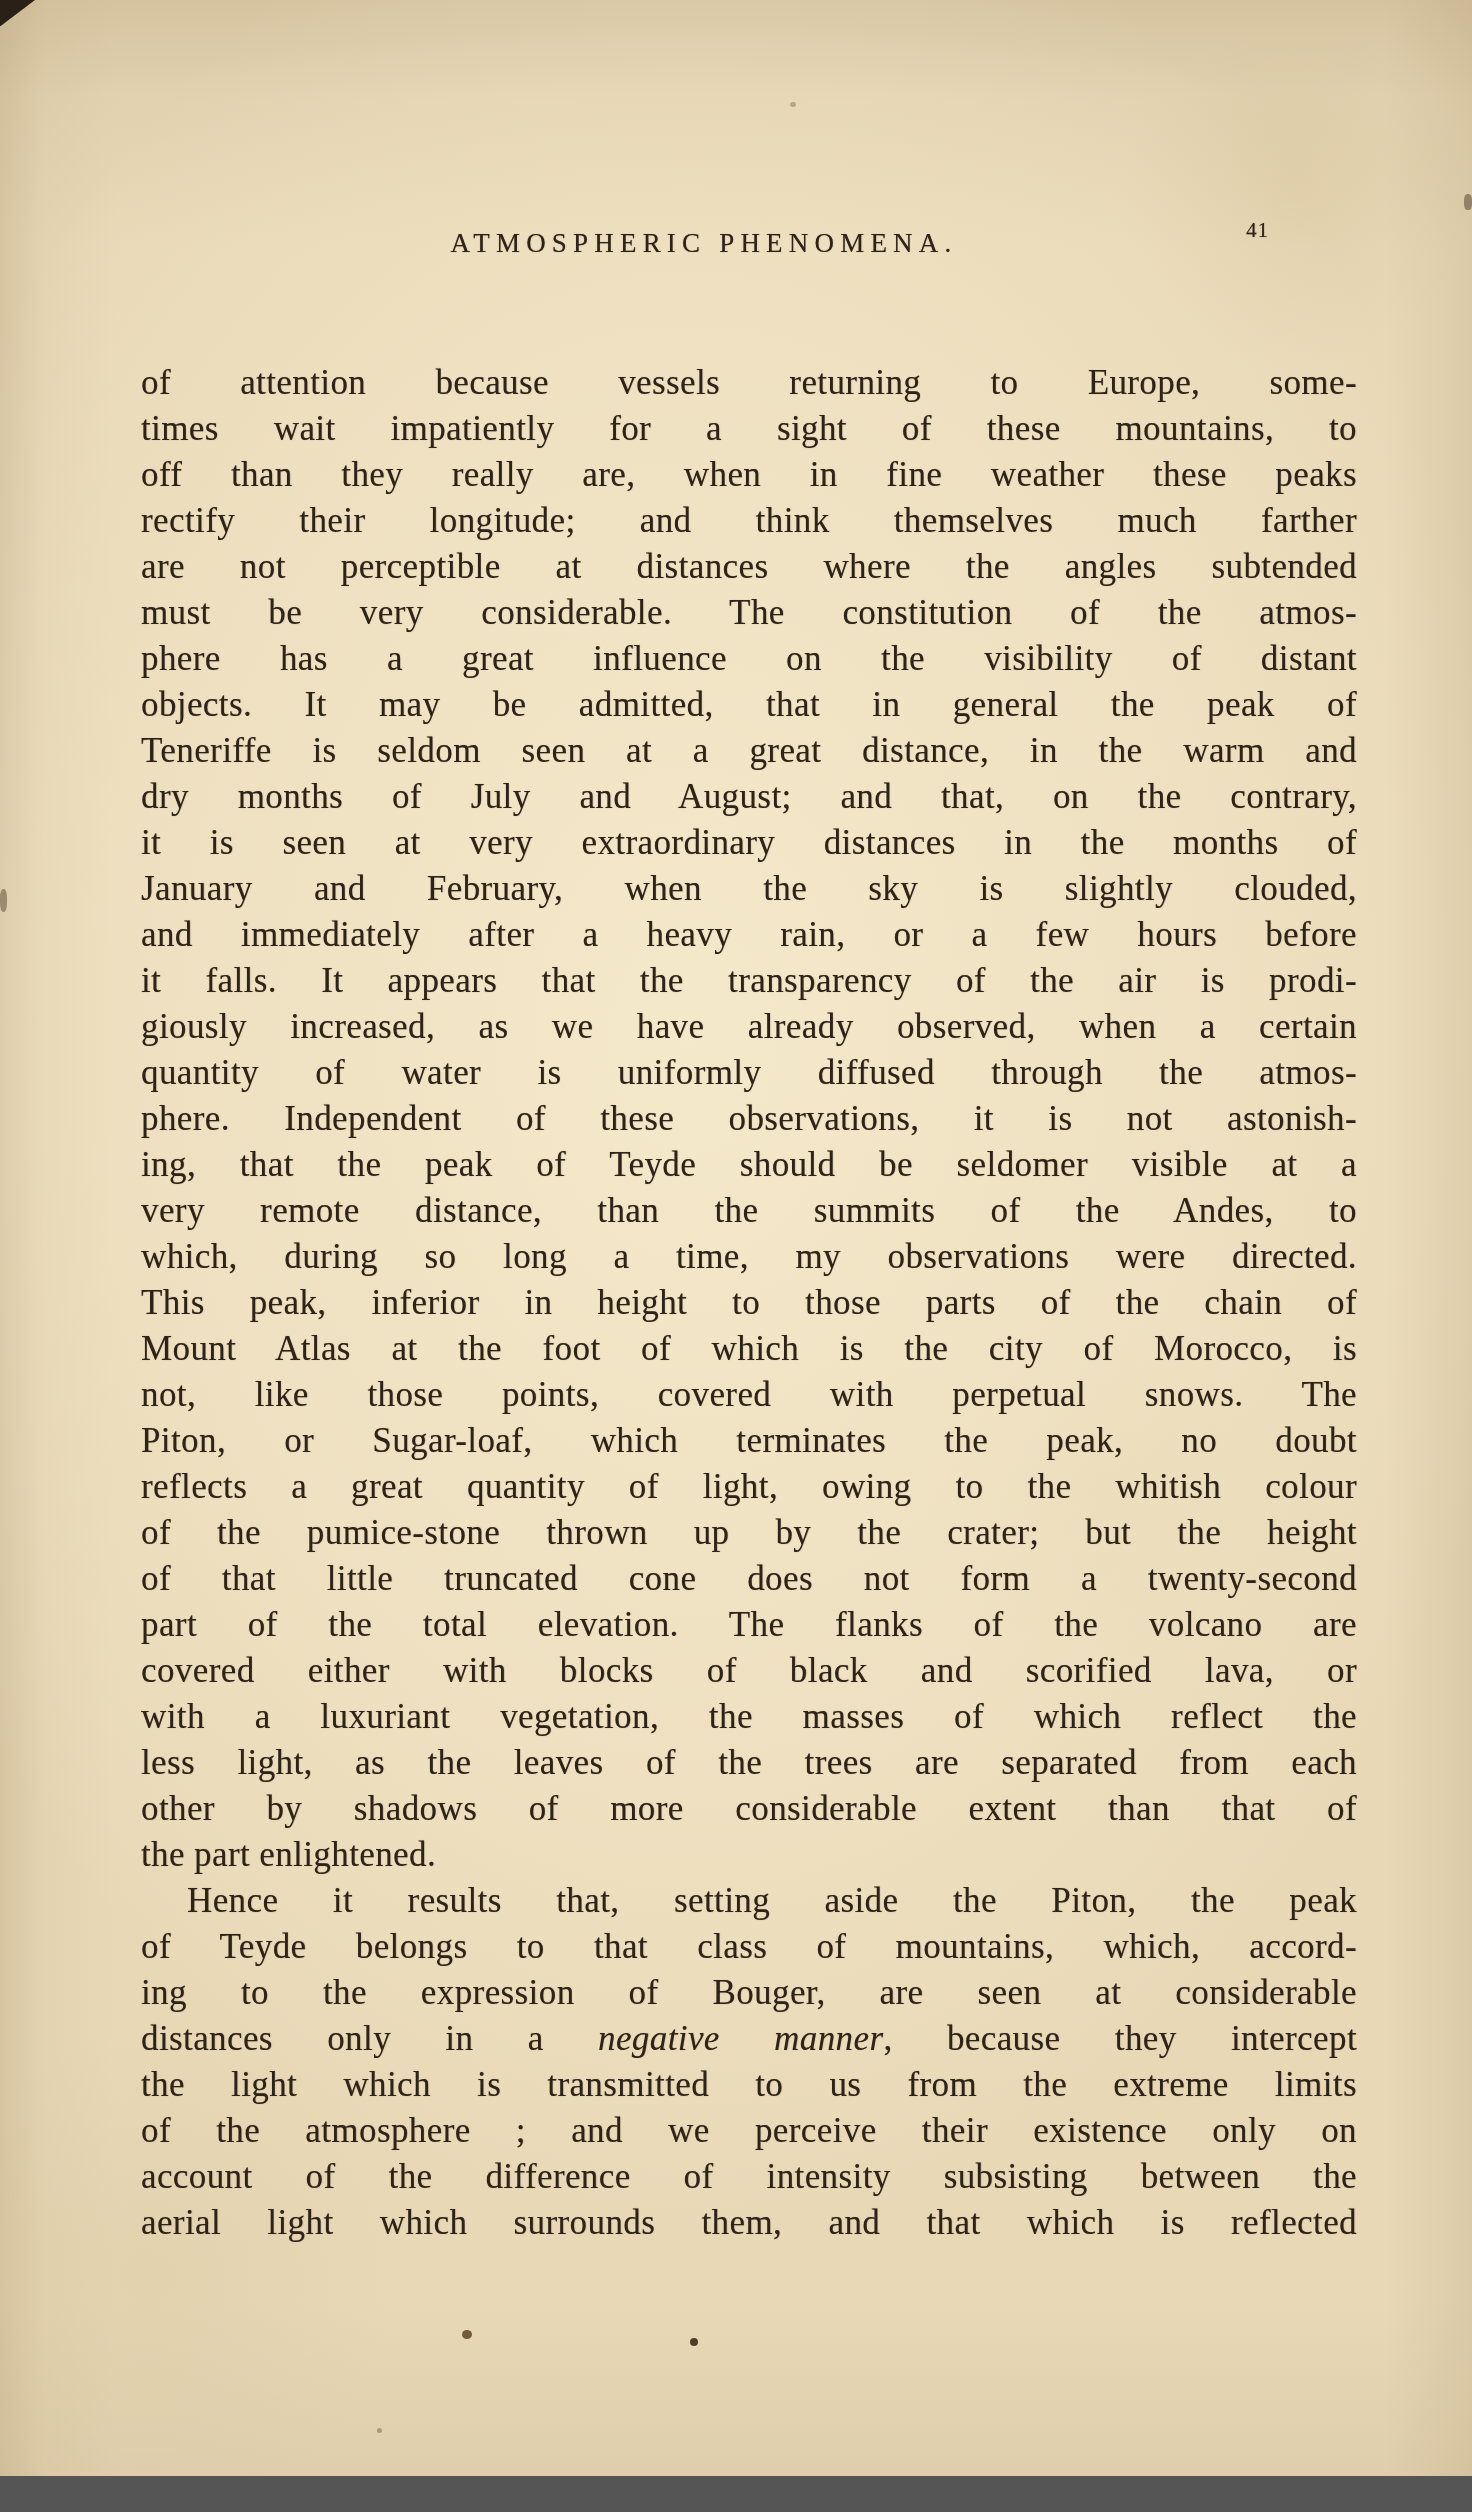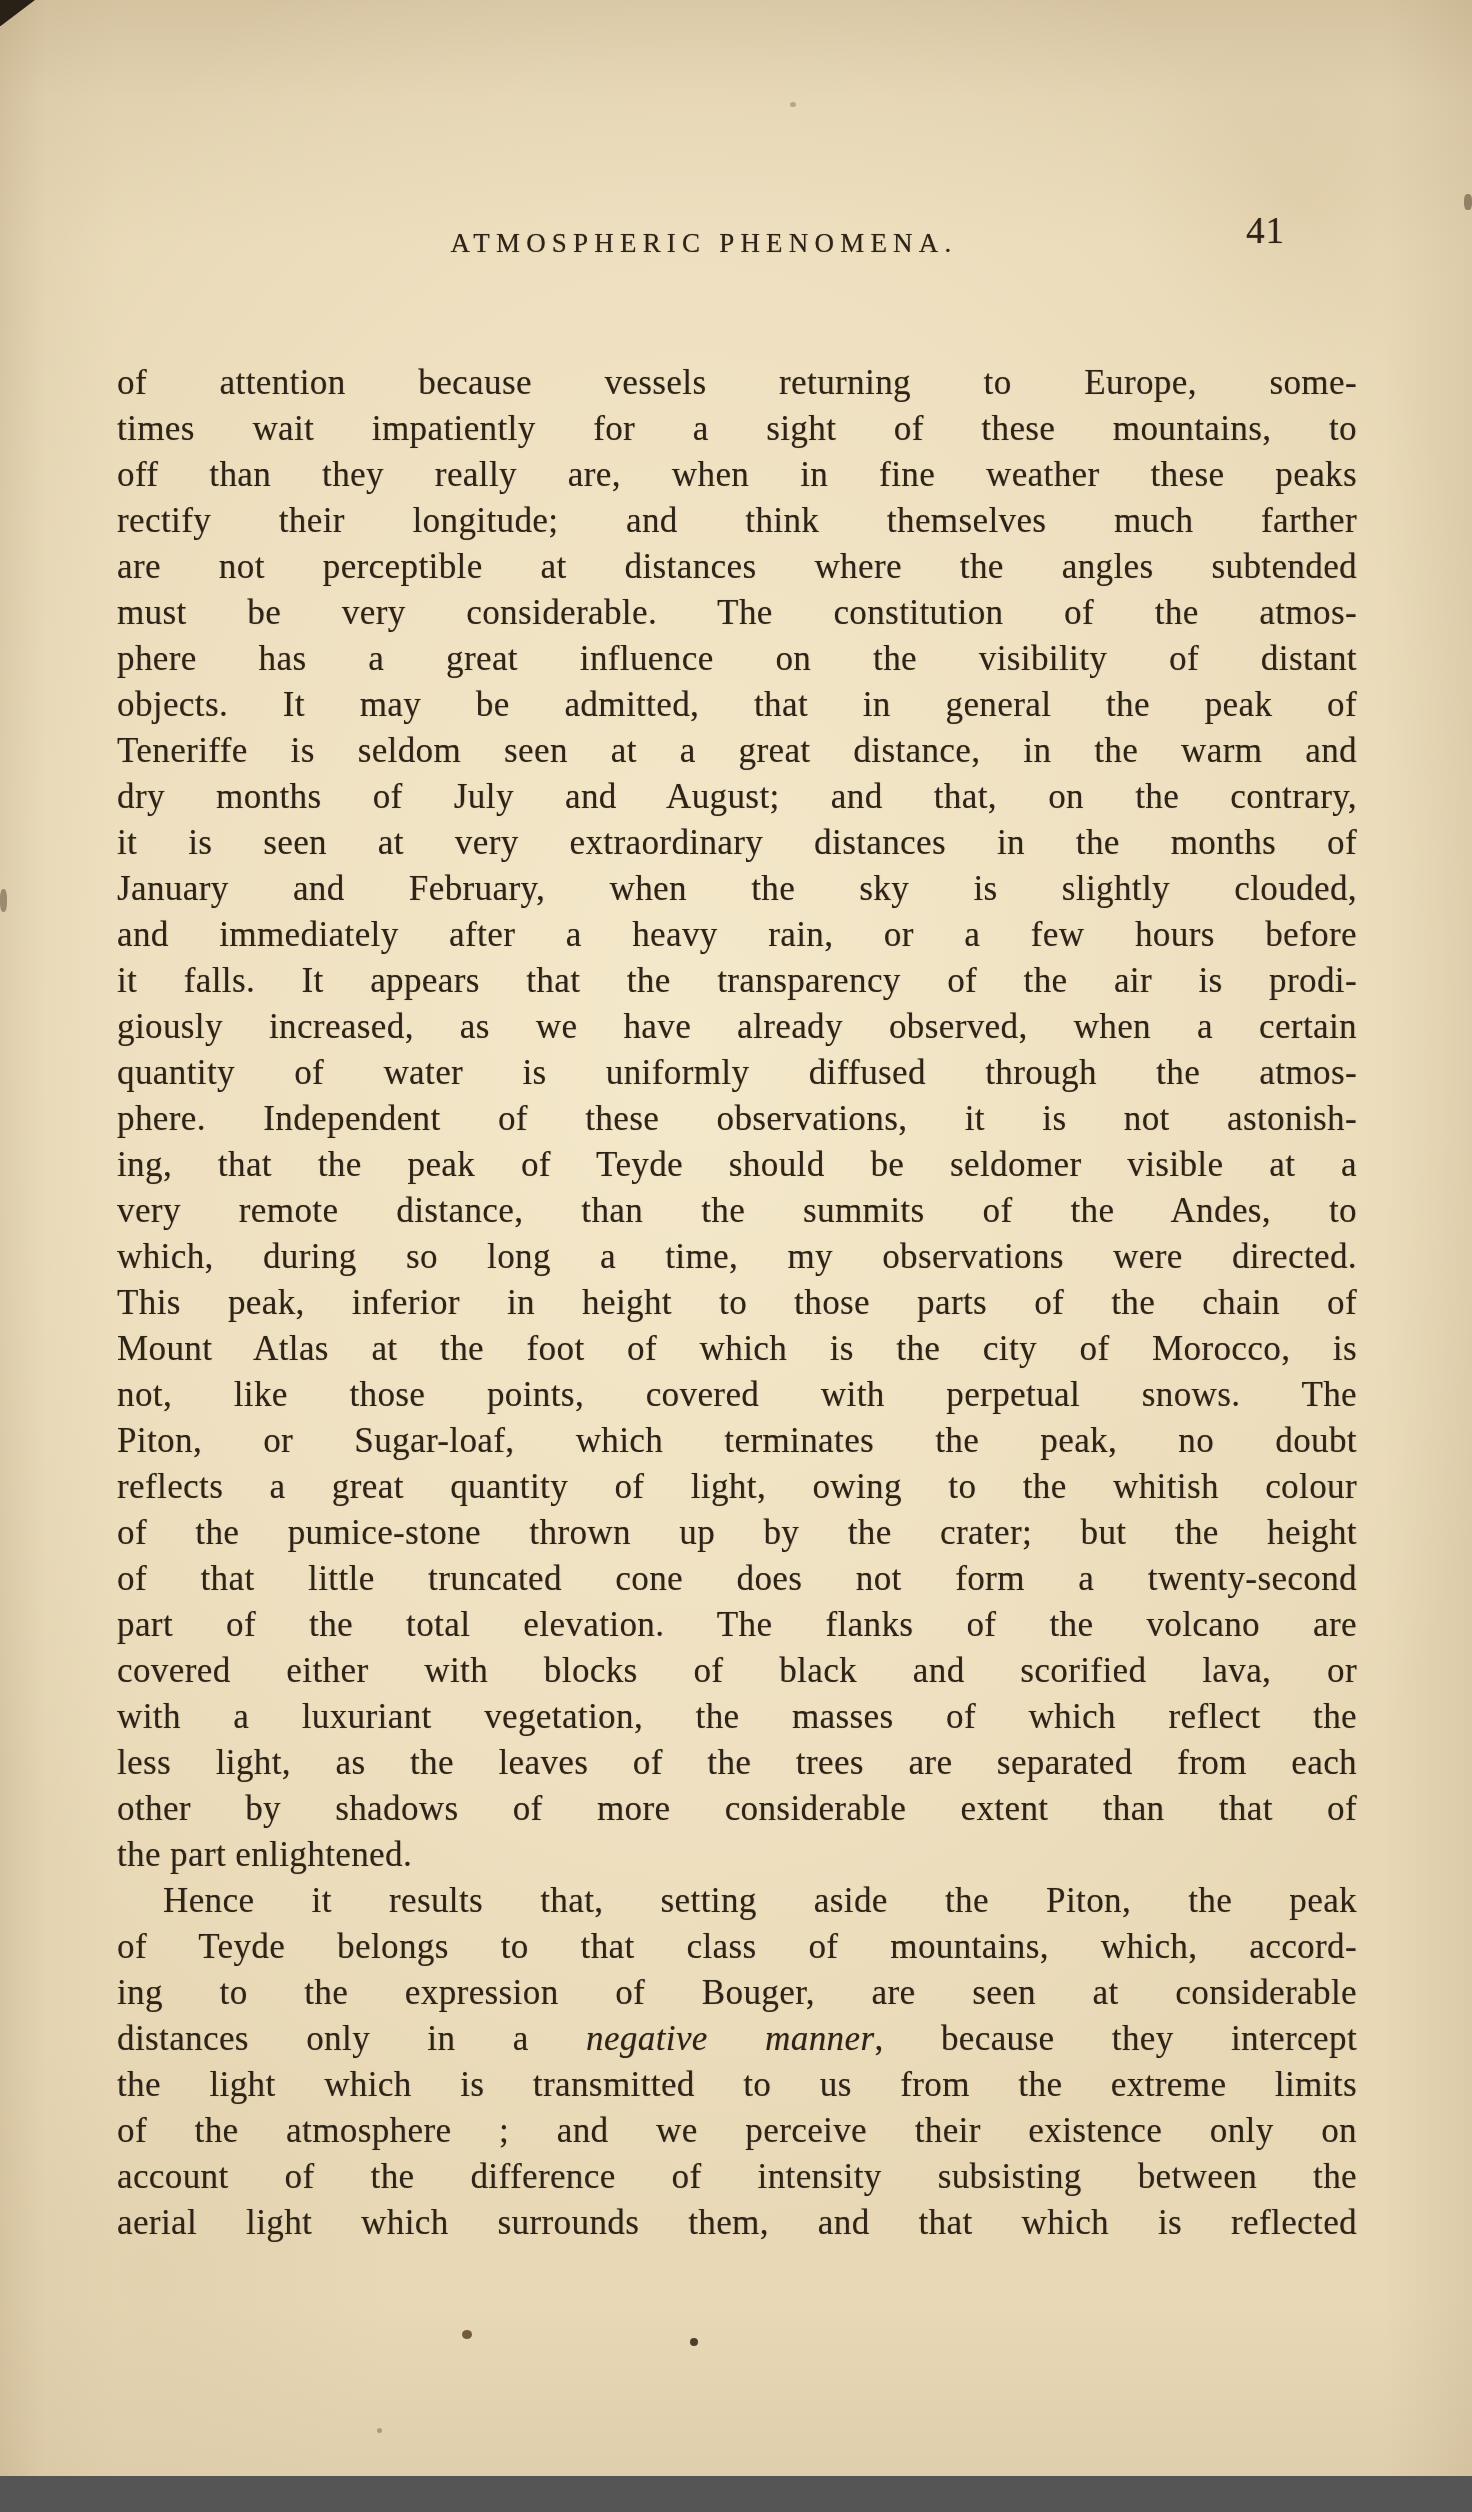--- a/index.html
+++ b/index.html
@@ -30,40 +30,41 @@
     font-size: 27px;
     line-height: 33px;
     letter-spacing: 6.2px;
     white-space: nowrap;
     text-shadow: 0 0 0.9px rgba(46,35,23,0.55);
   }
   .page-num {
     position: absolute;
     top: 212px;
     left: 1246px;
-    font-size: 37px;
+    font-size: 21px;
     line-height: 37px;
     letter-spacing: 0.9px;
     text-shadow: 0.4px 0.4px 0.9px rgba(46,35,23,0.55);
   }
   .body-text {
     position: absolute;
     top: 360px;
     left: 117px;
     width: 1240px;
   }
   .line {
     font-size: 35px;
     line-height: 46px;
     height: 46px;
     text-align: justify;
     text-align-last: justify;
     letter-spacing: 0.4px;
     text-shadow: 0.3px 0.4px 0.9px rgba(46,35,23,0.40);
     overflow: visible;
+    margin-left: 24px;
   }
   .line.no-j { text-align: right; text-align-last: left; }
   .line.ind  { padding-left: 46px; }
   .it { font-style: italic; }
 
   .corner-mark {
     position: absolute;
     left: 0; top: 0;
     width: 35px; height: 26.4px;
     background: #1b140c;

